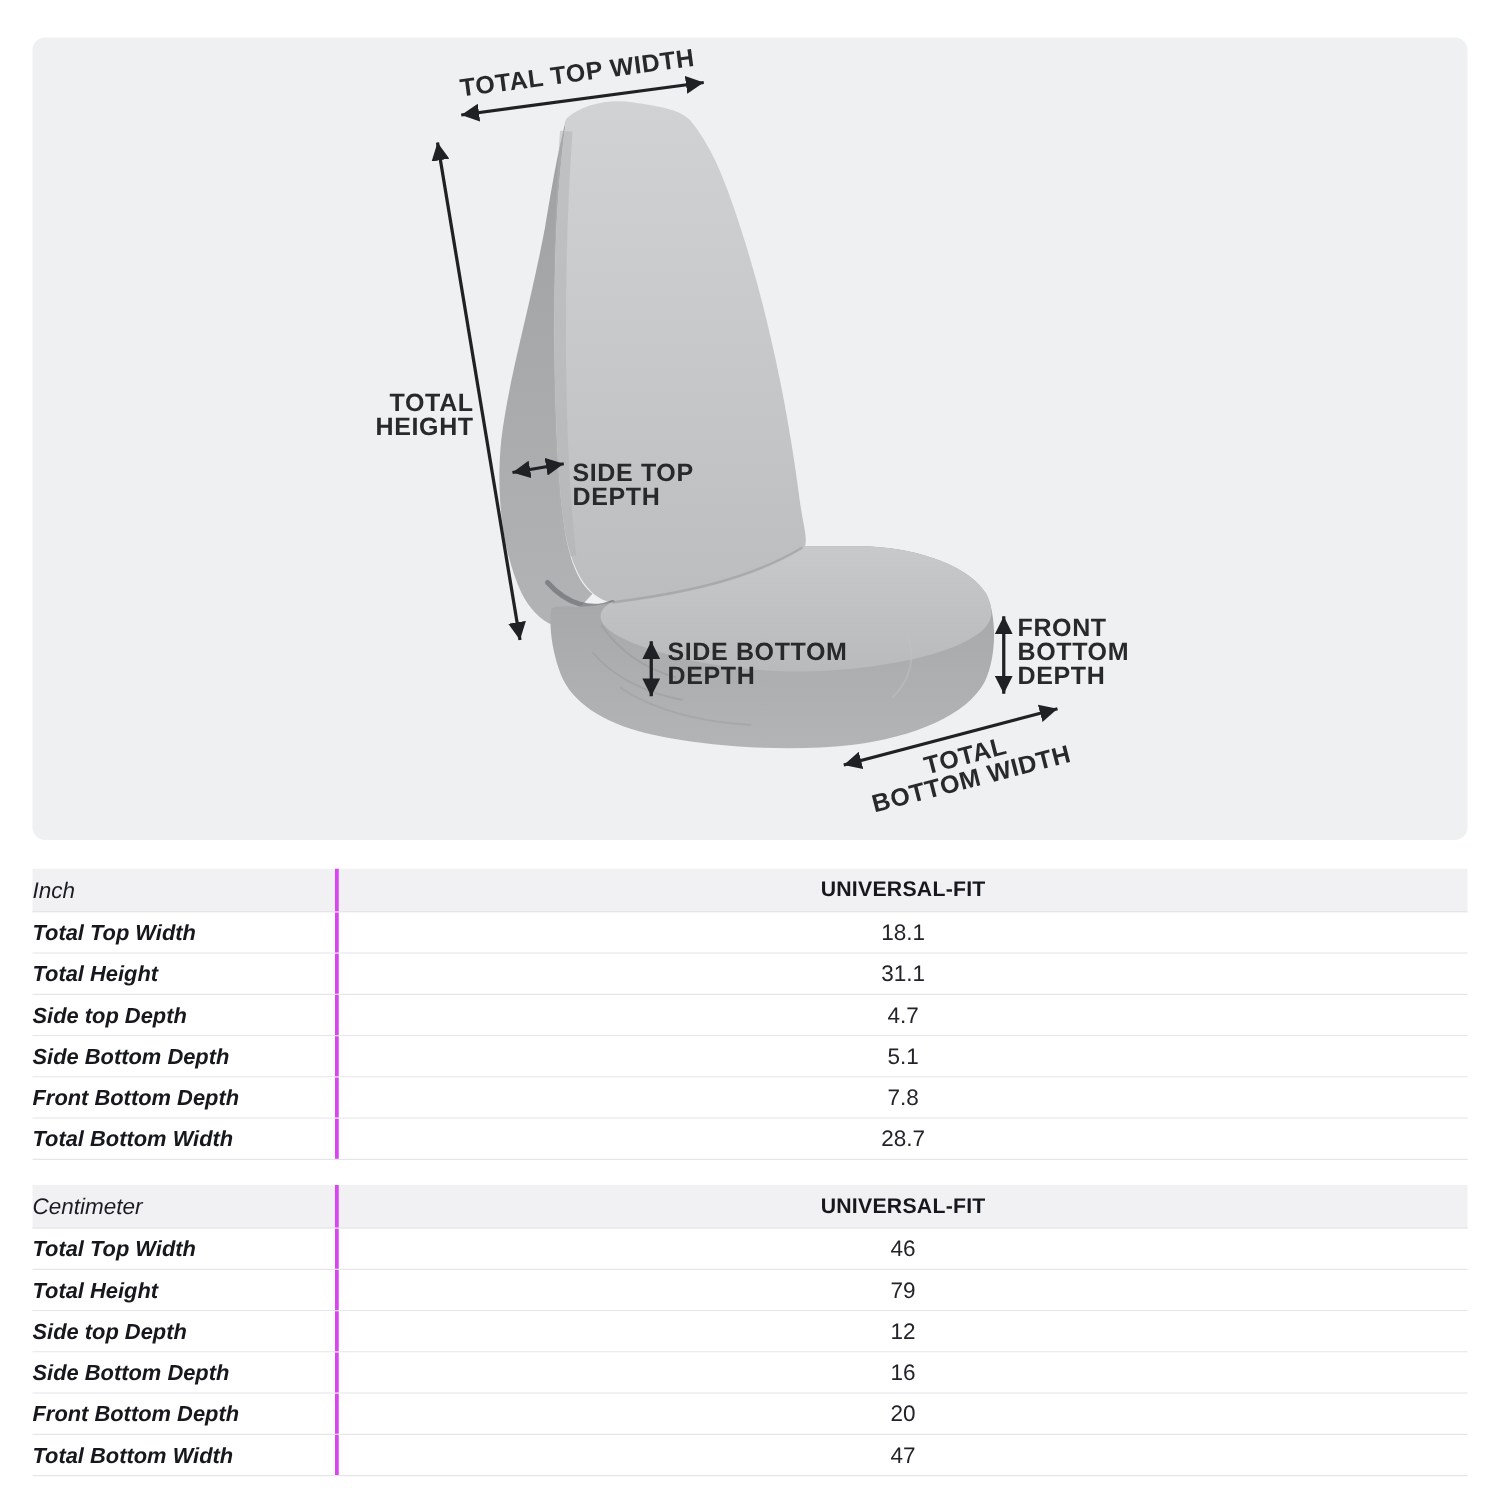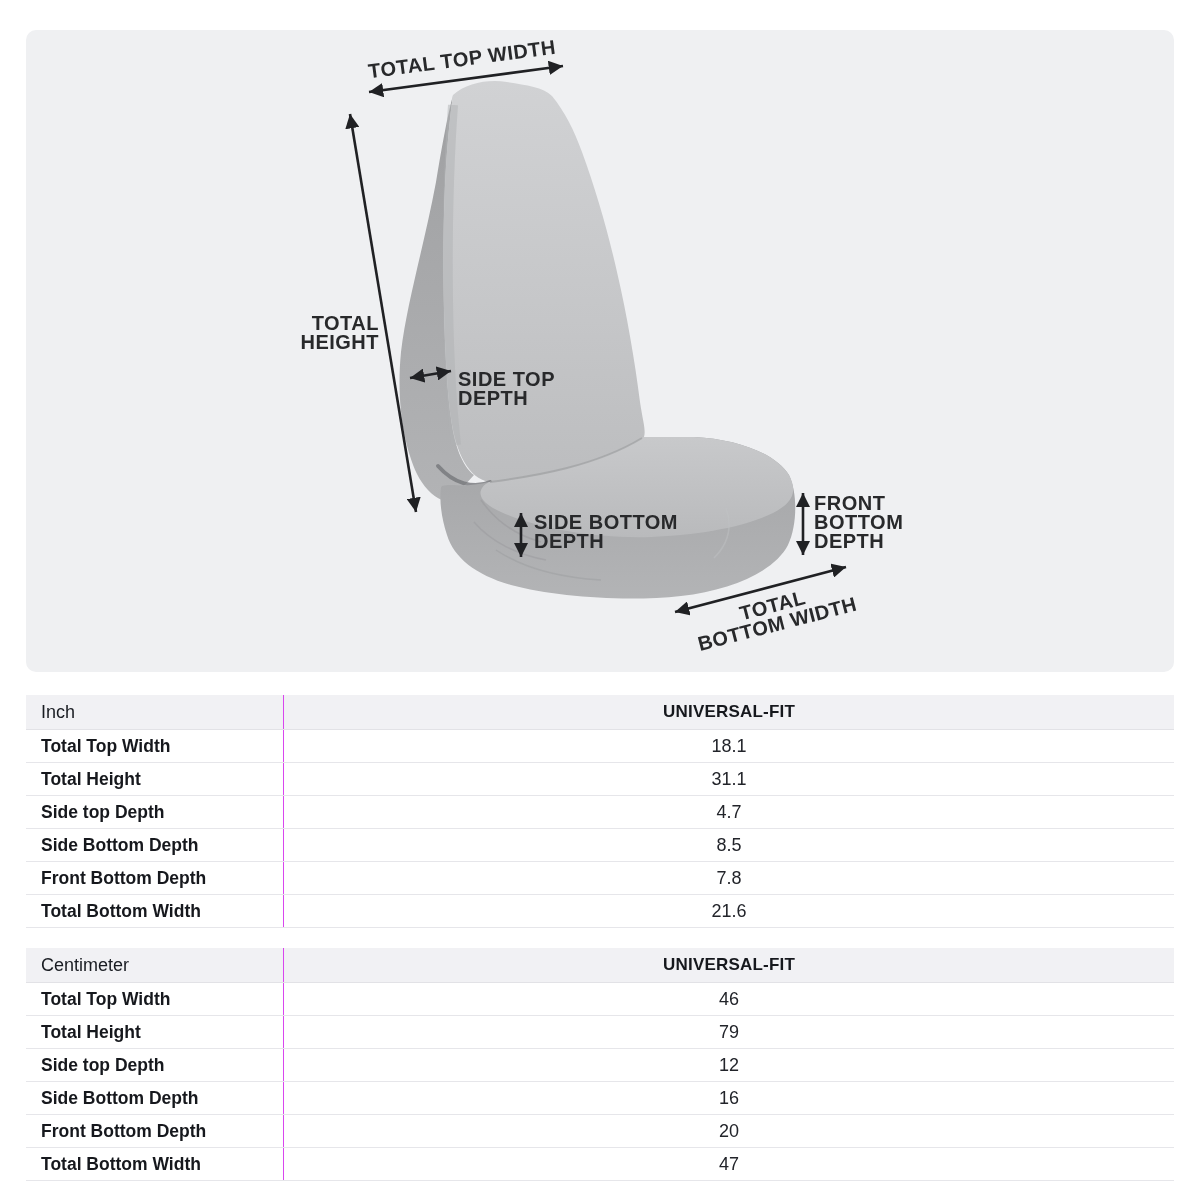--- a/index.html
+++ b/index.html
@@ -20,22 +20,22 @@
   .lbl-side-top{left:432px;top:340px;}
   .lbl-side-bottom{left:508px;top:483px;}
   .lbl-front-bottom{left:788px;top:464px;}
   .lbl-bottom-width{left:649px;top:566px;width:200px;transform:rotate(-14.5deg);}
 
   
   .sizetable{position:absolute;left:26px;width:1148px;color:#16181d;}
   .sizetable .tr{display:flex;height:32px;background:#ffffff;border-bottom:1px solid #e6e6ea;}
   .sizetable .tr.th{height:34px;background:#f1f1f4;border-bottom:1px solid #e2e2e6;}
   .sizetable .td{display:flex;align-items:center;}
-  .sizetable .td.c1{width:242px;padding-left:15px;border-right:1px solid #d946ef;
-                    font-weight:bold;font-size:17.5px;}
+  .sizetable .td.c1{width:242px;border-right:3px solid #d946ef;
+                    font-weight:bold;font-size:17.5px;font-style:italic;}
   .sizetable .td.c2{flex:1;justify-content:center;font-size:18px;color:#22242a;}
   .sizetable .tr.th .td.c1{font-weight:normal;font-size:18px;color:#191c22;}
   .sizetable .tr.th .td.c2{font-weight:bold;font-size:17px;letter-spacing:.2px;color:#16181d;}
   .table-inch{top:695px;}
   .table-cm{top:948px;}
 </style>
 </head>
 <body>
 
 <div class="panel">
@@ -138,29 +138,29 @@
   <div class="tr">
     <div class="td c1">Total Height</div>
     <div class="td c2">31.1</div>
   </div>
   <div class="tr">
     <div class="td c1">Side top Depth</div>
     <div class="td c2">4.7</div>
   </div>
   <div class="tr">
     <div class="td c1">Side Bottom Depth</div>
-    <div class="td c2">8.5</div>
+    <div class="td c2">5.1</div>
   </div>
   <div class="tr">
     <div class="td c1">Front Bottom Depth</div>
     <div class="td c2">7.8</div>
   </div>
   <div class="tr">
     <div class="td c1">Total Bottom Width</div>
-    <div class="td c2">21.6</div>
+    <div class="td c2">28.7</div>
   </div>
 </div>
 
 <div class="sizetable table-cm">
   <div class="tr th">
     <div class="td c1">Centimeter</div>
     <div class="td c2">UNIVERSAL-FIT</div>
   </div>
   <div class="tr">
     <div class="td c1">Total Top Width</div>

